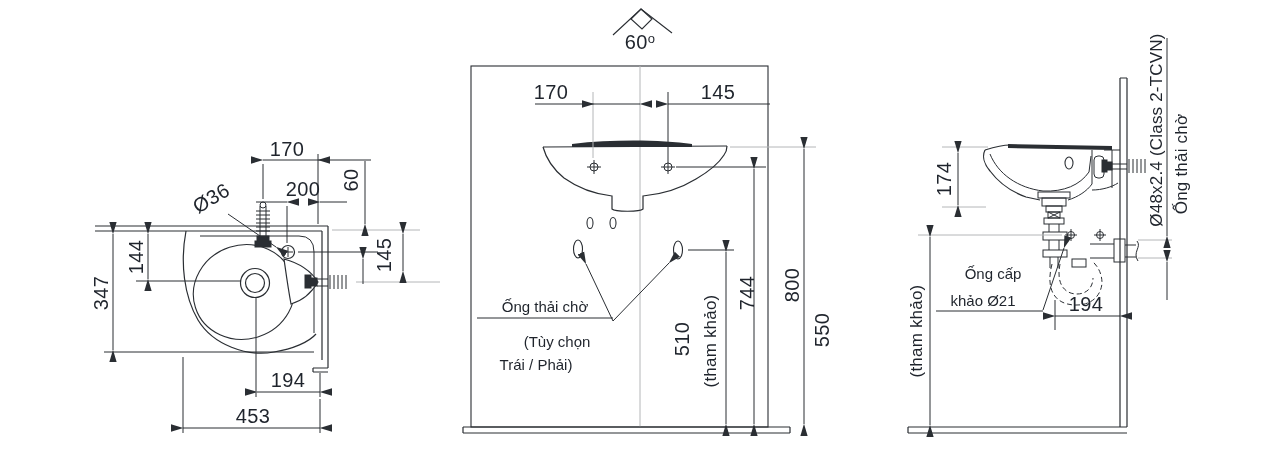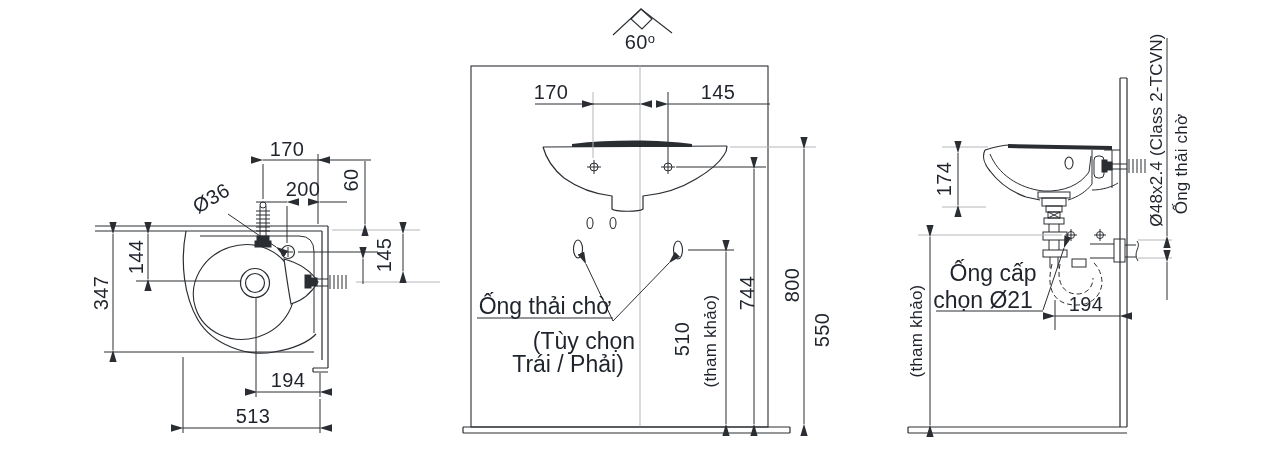--- a/index.html
+++ b/index.html
@@ -7,21 +7,21 @@
     position:relative;width:1274px;height:460px;background:#ffffff;
     font-family:"Liberation Sans", sans-serif;color:#1f242c;overflow:hidden;
   }
   svg.drawing{position:absolute;left:0;top:0;}
   .lbl{
     position:absolute;transform:translate(-50%,-50%);
     font-size:20px;letter-spacing:.4px;white-space:nowrap;color:#1f242c;line-height:1;
   }
   .rot{transform:translate(-50%,-50%) rotate(-90deg);}
   .r31{transform:translate(-50%,-50%) rotate(-31deg);}
-  .vn{font-size:23px;letter-spacing:0;}
+  .vn{font-size:15px;letter-spacing:0;}
   .small{font-size:17px;letter-spacing:.2px;}
   .deg sup{font-size:13px;vertical-align:6px;}
 </style>
 </head>
 <body>
 
 <div class="canvas">
 
 <svg class="drawing" width="1274" height="460" viewBox="0 0 1274 460">
   <defs>
@@ -206,35 +206,35 @@
 </svg>
 
 <span class="lbl" style="left:287px;top:149px">170</span>
 <span class="lbl" style="left:303px;top:189px">200</span>
 <span class="lbl rot" style="left:351px;top:180px">60</span>
 <span class="lbl r31" style="left:211px;top:198px">Ø36</span>
 <span class="lbl rot" style="left:136px;top:257px">144</span>
 <span class="lbl rot" style="left:384px;top:255px">145</span>
 <span class="lbl rot" style="left:101px;top:293px">347</span>
 <span class="lbl" style="left:288px;top:380px">194</span>
-<span class="lbl" style="left:253px;top:416px">513</span>
+<span class="lbl" style="left:253px;top:416px">453</span>
 
 <span class="lbl deg" style="left:640px;top:42px"><span>60</span><sup>o</sup></span>
 <span class="lbl" style="left:551px;top:92px">170</span>
 <span class="lbl" style="left:718px;top:92px">145</span>
 <span class="lbl vn" style="left:545px;top:306px">Ống thải chờ</span>
-<span class="lbl vn" style="left:584px;top:341px">(Tùy chọn</span>
-<span class="lbl vn" style="left:568px;top:364px">Trái / Phải)</span>
+<span class="lbl vn" style="left:557px;top:341px">(Tùy chọn</span>
+<span class="lbl vn" style="left:536px;top:364px">Trái / Phải)</span>
 <span class="lbl rot" style="left:682px;top:339px">510</span>
 <span class="lbl rot small" style="left:710px;top:341px">(tham khảo)</span>
 <span class="lbl rot" style="left:747px;top:293px">744</span>
 <span class="lbl rot" style="left:792px;top:285px">800</span>
 <span class="lbl rot" style="left:822px;top:330px">550</span>
 
 <span class="lbl rot" style="left:944px;top:179px">174</span>
 <span class="lbl rot small" style="left:1156px;top:130px">Ø48x2.4 (Class 2-TCVN)</span>
 <span class="lbl rot small" style="left:1181px;top:164px">Ống thải chờ</span>
 <span class="lbl vn" style="left:993px;top:273px">Ống cấp</span>
-<span class="lbl vn" style="left:983px;top:300px">chọn Ø21</span>
+<span class="lbl vn" style="left:983px;top:300px">khảo Ø21</span>
 <span class="lbl" style="left:1086px;top:304px">194</span>
 <span class="lbl rot small" style="left:916px;top:331px">(tham khảo)</span>
 
 </div>
 
 </body></html>

